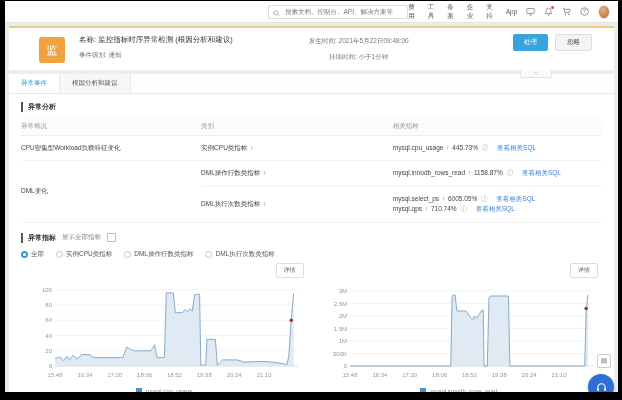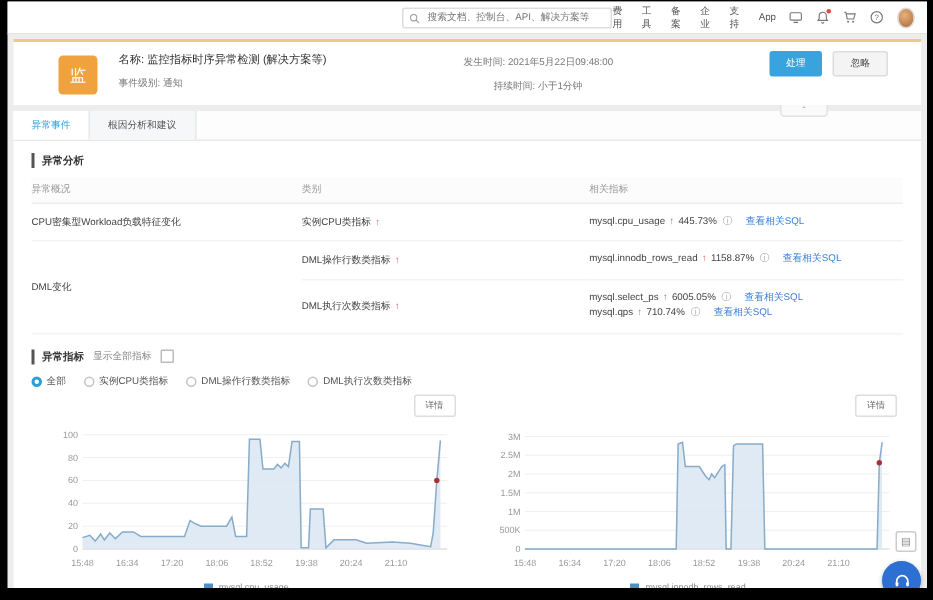--- a/index.html
+++ b/index.html
@@ -115,21 +115,21 @@
             <text x="6" y="8.3" text-anchor="middle" font-size="7" fill="#777">?</text>
           </svg>
       </span>
       <span class="avatar"></span>
     </div>
   </div>
 
   <div class="header-card">
     <div class="event-icon">监</div>
     <div class="head-text">
-      <div class="head-title">名称: 监控指标时序异常检测 (解决方案等)</div>
+      <div class="head-title">名称: 监控指标时序异常检测 (根因分析和建议)</div>
       <div class="head-sub">事件级别: 通知</div>
     </div>
     <div class="head-info">
       <div>发生时间: 2021年5月22日09:48:00</div>
       <div class="line2">持续时间: 小于1分钟</div>
     </div>
     <div class="head-buttons">
       <button class="btn-primary">处理</button>
       <button class="btn-secondary">忽略</button>
     </div>

